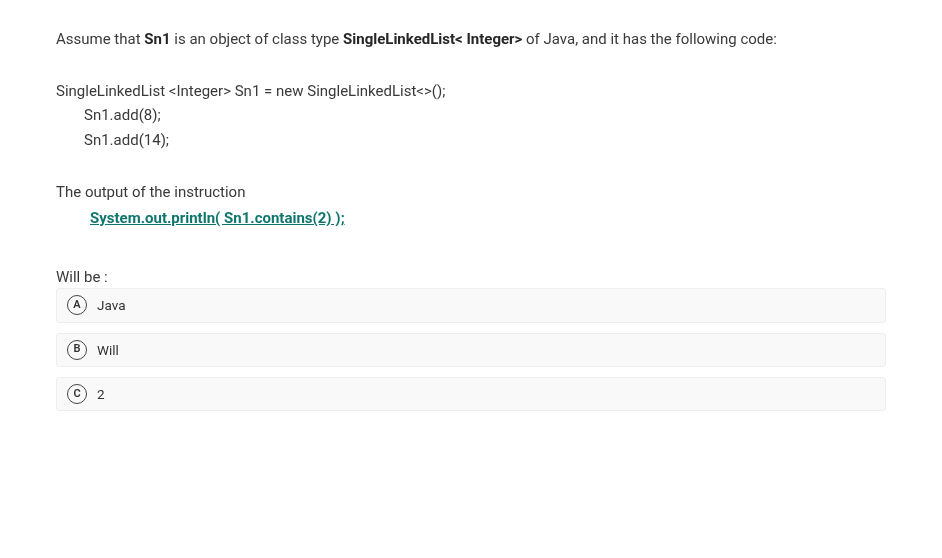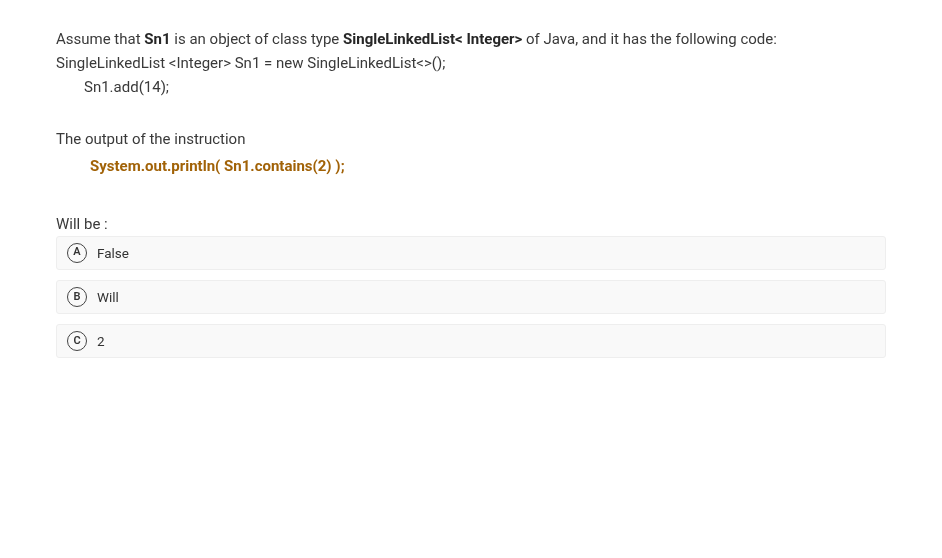--- a/index.html
+++ b/index.html
@@ -12,20 +12,21 @@
     background: #ffffff;
     padding: 28px 56px;
     font-size: 15px;
     color: #3a3a3a;
     line-height: 1.5;
   }
   .question-block {
     max-width: 870px;
   }
   .intro-text {
+    margin-bottom: 28px;
   }
   .intro-text .bold {
     font-weight: 700;
     color: #262626;
   }
   .code-block {
     margin-bottom: 28px;
   }
   .code-line {
     line-height: 1.65;
@@ -35,21 +36,22 @@
   }
   .output-section {
     margin-bottom: 36px;
   }
   .output-label {
     margin-bottom: 4px;
   }
   .print-line {
     padding-left: 34px;
     font-weight: 700;
-    color: #a16207;
+    color: #0f766e;
+    text-decoration: underline;
   }
   .willbe {
   }
   .options {
     display: flex;
     flex-direction: column;
     gap: 10px;
   }
   .option {
     background: #f9f9f9;
@@ -83,34 +85,35 @@
 <body>
 
 <div class="question-block">
 
   <div class="intro-text">
     <span>Assume that </span><span class="bold">Sn1</span><span> is an object of class type </span><span class="bold">SingleLinkedList&lt; Integer&gt;</span><span> of Java, and it has the following code:</span>
   </div>
 
   <div class="code-block">
     <div class="code-line">SingleLinkedList &lt;Integer&gt; Sn1 = new SingleLinkedList&lt;&gt;();</div>
+    <div class="code-line code-indent">Sn1.add(8);</div>
     <div class="code-line code-indent">Sn1.add(14);</div>
   </div>
 
   <div class="output-section">
     <div class="output-label">The output of the instruction</div>
     <div class="print-line">System.out.println( Sn1.contains(2) );</div>
   </div>
 
   <div class="willbe">Will be :</div>
 
   <div class="options">
     <div class="option">
       <div class="option-letter">A</div>
-      <div class="option-label">False</div>
+      <div class="option-label">Java</div>
     </div>
     <div class="option">
       <div class="option-letter">B</div>
       <div class="option-label">Will</div>
     </div>
     <div class="option">
       <div class="option-letter">C</div>
       <div class="option-label">2</div>
     </div>
   </div>

